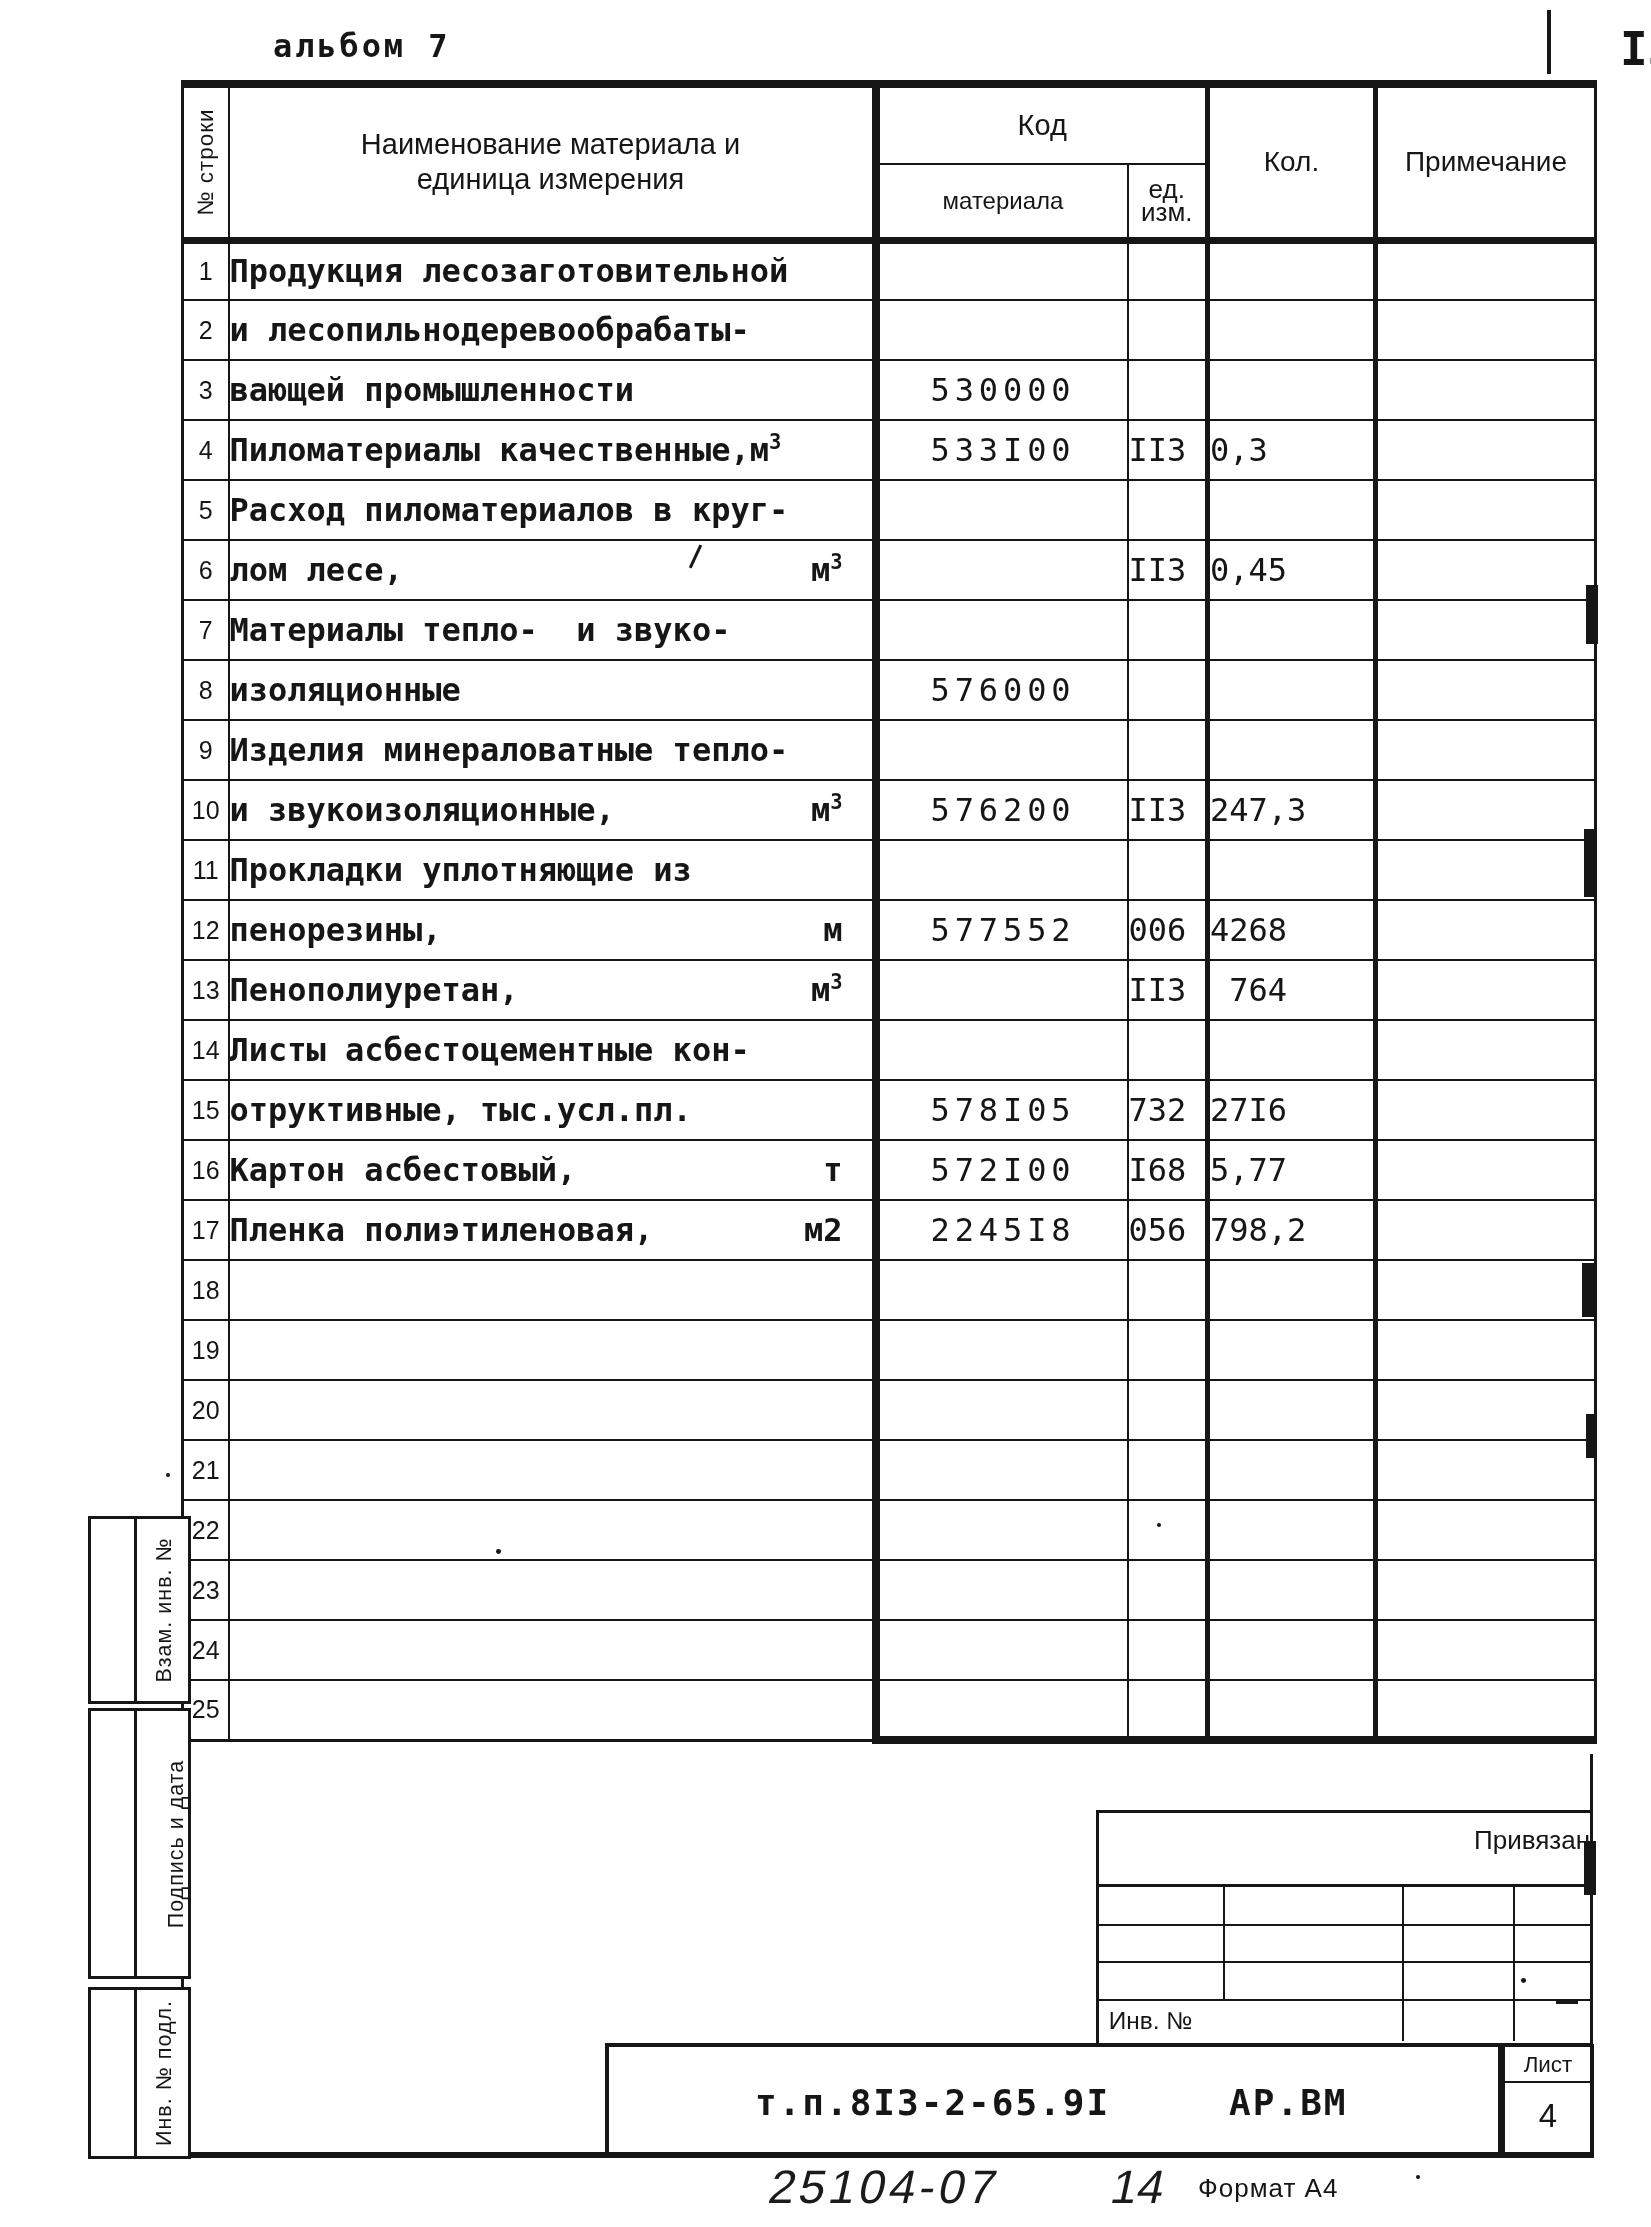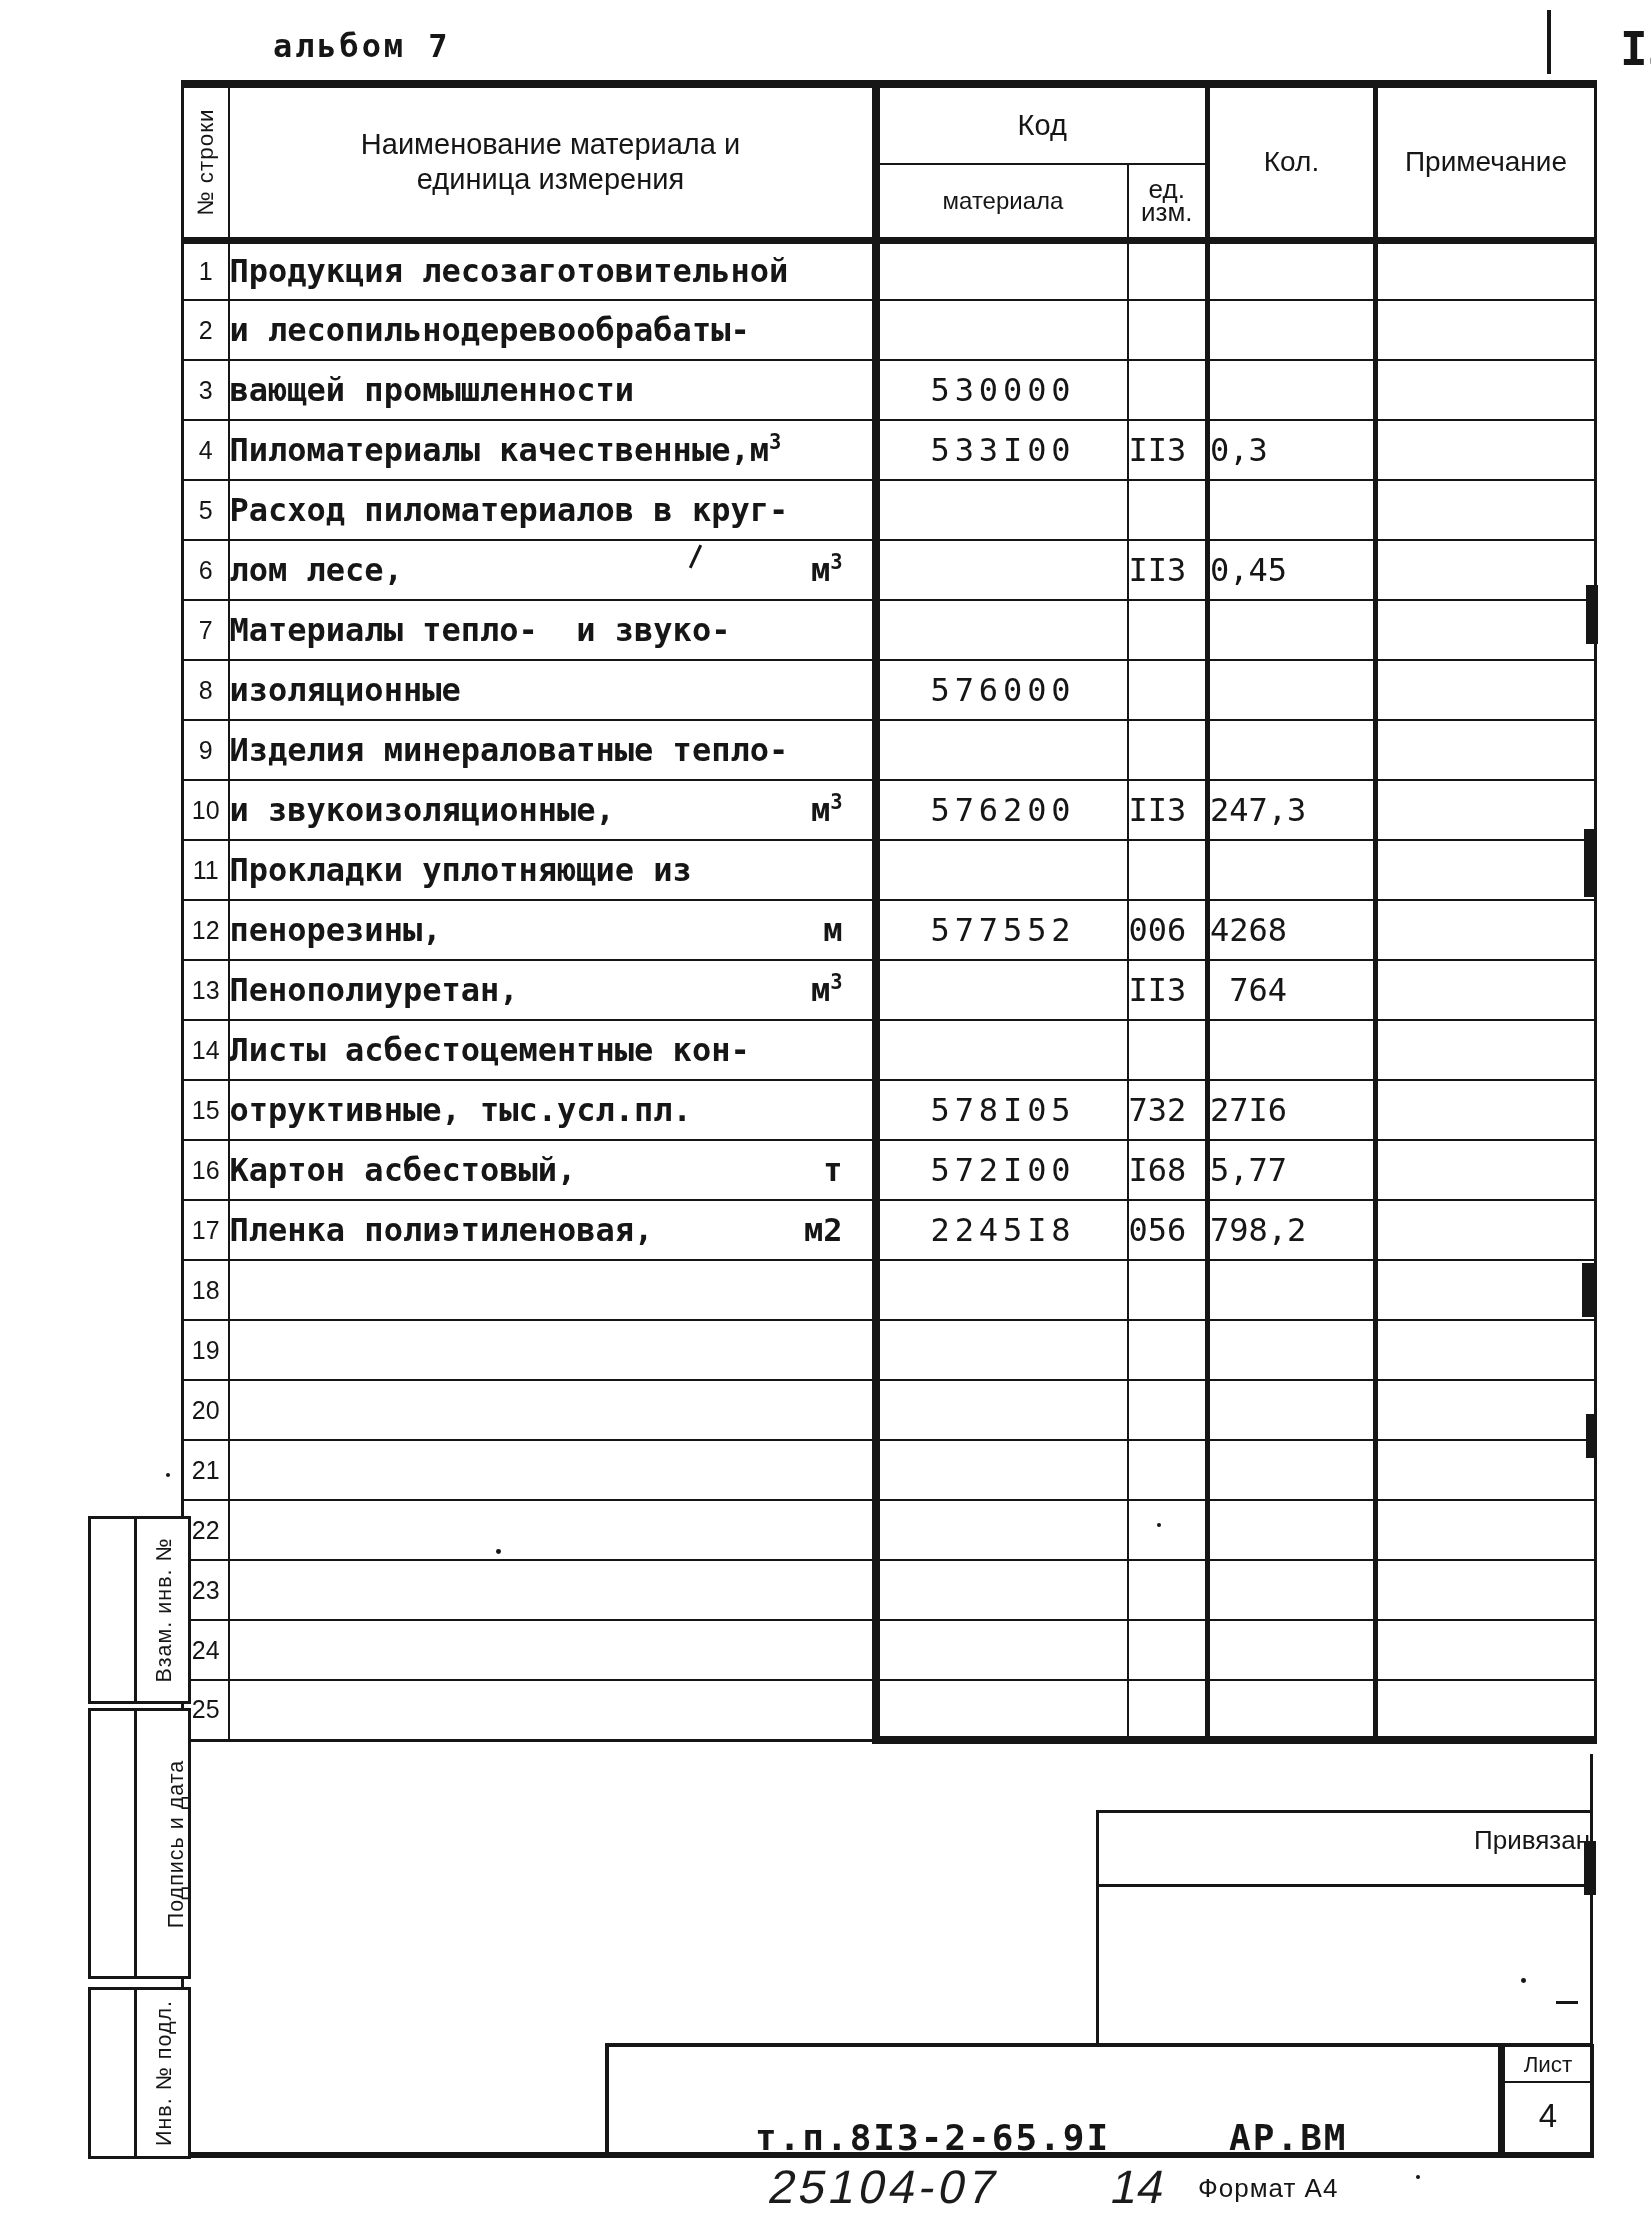--- a/index.html
+++ b/index.html
@@ -67,21 +67,21 @@
     border:3.9px solid #161616; background:#fff; }
   .bind-head { height:74px; border-bottom:3.9px solid #161616; font-size:26px; padding:11.7px 0 0 15.6px;text-align:right; }
   .bind-grid { display:grid; grid-template-columns:124px 179px 111px auto; grid-template-rows:37px 37px 38px auto; height:154px; }
   .bind-grid div { border-left:2.9px solid #161616; border-top:2.9px solid #161616; }
   .bind-grid div.cfirst { border-left:none; }
   .bind-grid div.rfirst { border-top:none; }
   .bind-inv { grid-column:1 / 3; font-size:24.4px; padding:5.9px 0 0 9.8px; }
 
   
   .doc-bar { position:absolute; left:605px; top:2043px; width:897px; height:115px;
-    border:4.9px solid #161616; border-bottom:none; display:flex; align-items:flex-end; }
+    border:4.9px solid #161616; border-bottom:none; display:flex; align-items:center; }
   .doc-bar .doc1 { margin-left:146px; font-size:36px; letter-spacing:2px; }
   .doc-bar .doc2 { margin-left:119px; font-size:36px; letter-spacing:2px; }
 
   
   .sheet-box { position:absolute; left:1502px; top:2044px; width:92px; height:114px;
     border:3.9px solid #161616; border-bottom:none; }
   .sheet-label { height:36px; border-bottom:2.9px solid #161616; text-align:center; font-size:22.4px; padding-top:4.9px; }
   .sheet-num { text-align:center; font-size:33px; padding-top:13.7px; }
 
   
@@ -347,20 +347,37 @@
           <td class="c-qty bl-med rb"></td>
           <td class="c-note bl-med rb"></td>
         </tr>
       </tbody>
   </table>
 
   <div class="footer-frame"></div>
 
   <div class="bind-box">
     <div class="bind-head">Привязан</div>
+    <div class="bind-grid">
+      <div class="cfirst rfirst"></div>
+      <div class="rfirst"></div>
+      <div class="rfirst"></div>
+      <div class="rfirst"></div>
+      <div class="cfirst"></div>
+      <div></div>
+      <div></div>
+      <div></div>
+      <div class="cfirst"></div>
+      <div></div>
+      <div></div>
+      <div></div>
+      <div class="bind-inv cfirst">Инв. №</div>
+      <div></div>
+      <div></div>
+    </div>
   </div>
 
   <div class="doc-bar">
     <span class="doc1 type">т.п.8I3-2-65.9I</span>
     <span class="doc2 type">АР.ВМ</span>
   </div>
 
   <div class="sheet-box">
     <div class="sheet-label">Лист</div>
     <div class="sheet-num">4</div>

